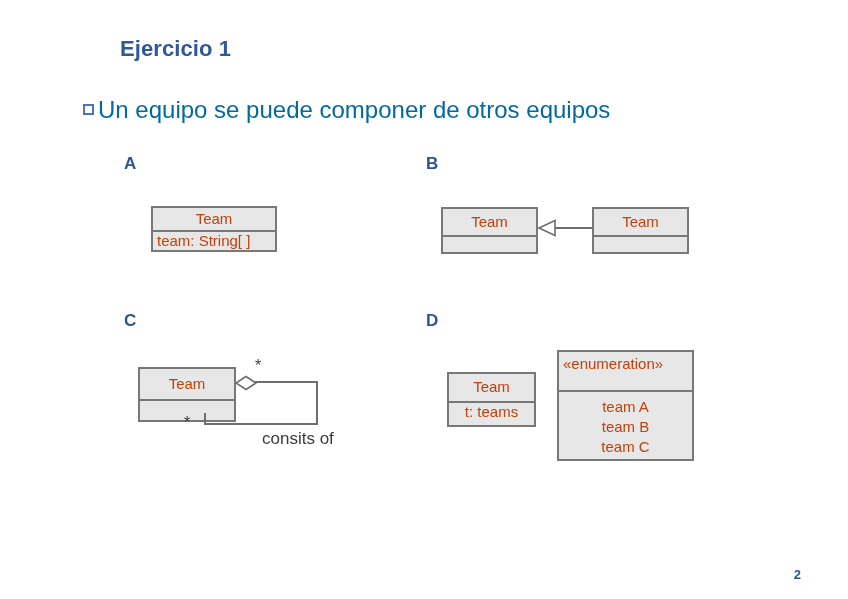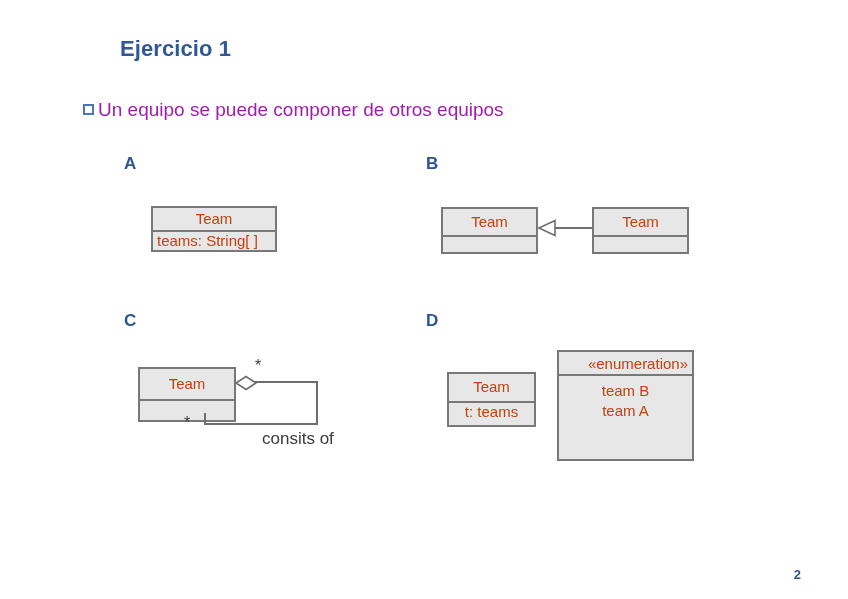--- a/index.html
+++ b/index.html
@@ -48,22 +48,22 @@
     width: 11px;
     height: 11px;
     border: 2px solid #4a77b4;
     background: #ffffff;
     margin-top: 6px;
     margin-right: 4px;
     flex: 0 0 auto;
     box-sizing: border-box;
   }
   .bullet-text {
-    font-size: 19px;
-    color: #a21caf;
+    font-size: 24px;
+    color: #0369a1;
     line-height: 24px;
   }
 
   
   .opt-letter {
     position: absolute;
     font-size: 17px;
     font-weight: bold;
     color: #2e5494;
   }
@@ -164,21 +164,21 @@
     white-space: nowrap;
     margin-left: 48px;
   }
 
   
   #box-d-team     { left: 447px; top: 372px; width: 89px; height: 55px; }
   #box-d-team .r1 { height: 27px; display:flex; align-items:center; justify-content:center; }
   #box-d-team .r2 { height: 20px; display:flex; align-items:center; justify-content:center; }
 
   #box-d-enum     { left: 557px; top: 350px; width: 137px; height: 111px; }
-  #box-d-enum .r1 { padding-top: 3px; padding-bottom: 0; text-align: right; }
+  #box-d-enum .r1 { padding-top: 3px; padding-bottom: 16px; text-align: left; }
   #box-d-enum .r2 { padding-top: 5px; padding-bottom: 5px; text-align: center; }
   #box-d-enum .lit { line-height: 1.35; }
 
   
   #page-number {
     position: absolute;
     right: 47px;
     bottom: 17px;
     font-size: 13px;
     font-weight: bold;
@@ -194,21 +194,21 @@
 
   <div class="bullet-row">
     <span class="bullet-square"></span>
     <span class="bullet-text">Un equipo se puede componer de otros equipos</span>
   </div>
 
   <div class="opt-letter" id="letter-a">A</div>
 
   <div class="uml-box" id="box-a">
     <div class="uml-cell center r1">Team</div>
-    <div class="uml-cell left r2 uml-sep">teams: String[ ]</div>
+    <div class="uml-cell left r2 uml-sep">team: String[ ]</div>
   </div>
 
   <div class="opt-letter" id="letter-b">B</div>
 
   <div class="uml-box" id="box-b-left">
     <div class="uml-cell center r1">Team</div>
     <div class="uml-cell r2 uml-sep uml-empty"></div>
   </div>
 
   <div class="uml-box" id="box-b-right">
@@ -249,20 +249,21 @@
   <div class="uml-box" id="box-d-team">
     <div class="uml-cell center r1">Team</div>
     <div class="uml-cell center r2 uml-sep">t: teams</div>
   </div>
 
   <div class="uml-box" id="box-d-enum">
     <div class="uml-cell r1">
       <div>«enumeration»</div>
     </div>
     <div class="uml-cell r2 uml-sep">
+      <div class="lit">team A</div>
       <div class="lit">team B</div>
-      <div class="lit">team A</div>
+      <div class="lit">team C</div>
     </div>
   </div>
 
   <div id="page-number">2</div>
 
 </div>
 
 </body></html>

